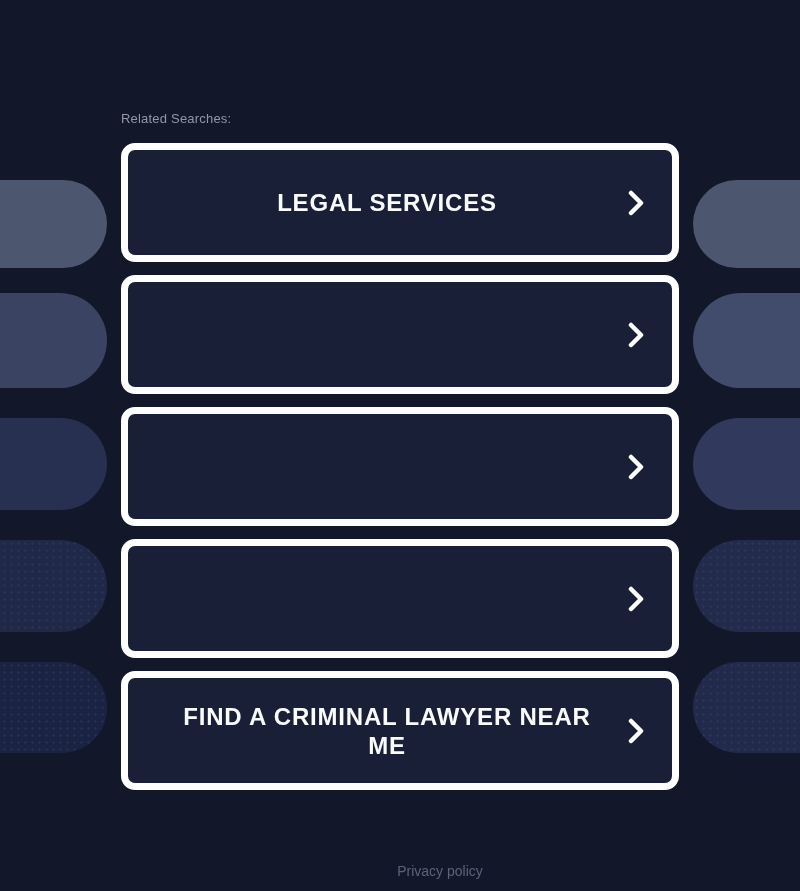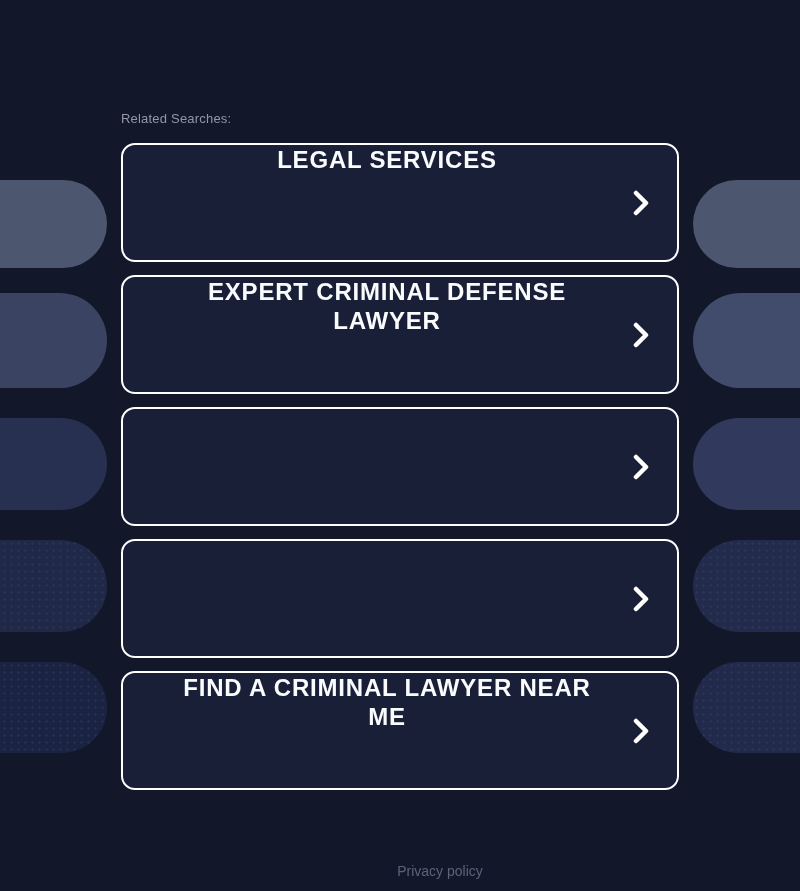--- a/index.html
+++ b/index.html
@@ -48,24 +48,25 @@
     left: 121px;
     top: 143px;
     width: 558px;
     display: flex;
     flex-direction: column;
     gap: 13px;
   }
   .search-btn {
     position: relative;
     display: flex;
+    align-items: center;
     justify-content: center;
     height: 119px;
     background: #181f37;
-    border: 2px solid #ffffff;
+    border: 7px solid #ffffff;
     border-radius: 14px;
     text-decoration: none;
     cursor: pointer;
     padding: 0 78px 0 52px;
   }
   .search-btn .label {
     color: #fafbfc;
     font-size: 24px;
     line-height: 29px;
     font-weight: 700;
@@ -119,21 +120,20 @@
   <a class="search-btn">
     <span class="label">LEGAL SERVICES</span>
     <span class="chevron">
       <svg width="18" height="26" viewBox="0 0 18 26" fill="none">
         <polyline points="4,3 14,13 4,23" stroke="#ffffff" stroke-width="4.5" stroke-linecap="round" stroke-linejoin="round"></polyline>
       </svg>
     </span>
   </a>
 
   <a class="search-btn">
-    <span class="label">EXPERT CRIMINAL DEFENSE LAWYER</span>
     <span class="chevron">
       <svg width="18" height="26" viewBox="0 0 18 26" fill="none">
         <polyline points="4,3 14,13 4,23" stroke="#ffffff" stroke-width="4.5" stroke-linecap="round" stroke-linejoin="round"></polyline>
       </svg>
     </span>
   </a>
 
   <a class="search-btn">
     <span class="chevron">
       <svg width="18" height="26" viewBox="0 0 18 26" fill="none">

